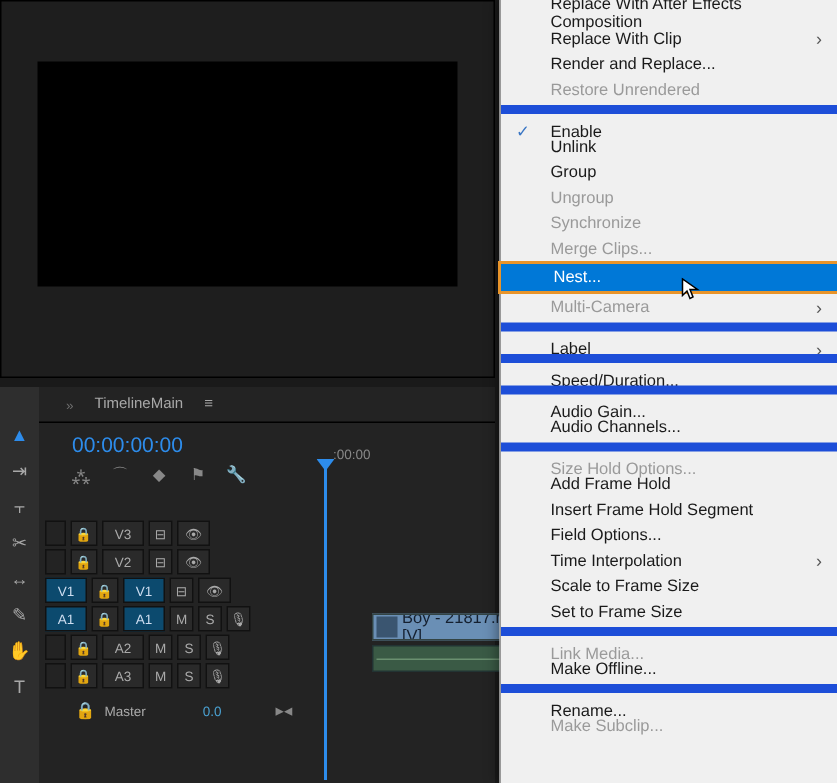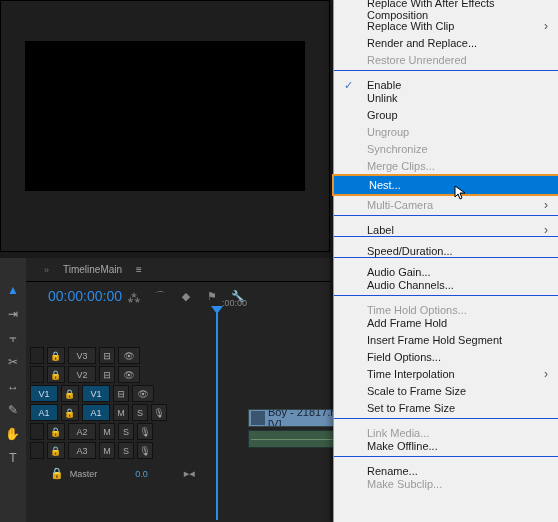--- a/index.html
+++ b/index.html
@@ -7,21 +7,21 @@
 .preview{position:absolute;left:0;top:0;width:330px;height:252px;background:#1e1e1e;border:1px solid #000}
 .preview-inner{background:#000;width:280px;height:150px;margin:40px 24px}
 .timeline-panel{position:absolute;left:0;top:258px;width:330px;height:264px;background:#232323}
 .tl-top{display:flex;align-items:center;height:24px;border-bottom:1px solid #000;padding-left:44px}
 .arrow-icon{color:#6e6e6e;font-size:9px;margin-right:6px}
 .tl-tab{color:#a8a8a8;font-size:10px;padding:4px 8px}
 .tab-burger{color:#a8a8a8;margin-left:6px;font-size:10px}
 .tools{position:absolute;left:0;top:258px;width:26px;height:264px;background:#2e2e2e;display:flex;flex-direction:column;align-items:center;padding-top:24px;gap:8px}
 .tool{width:16px;height:16px;color:#a8a8a8;display:flex;align-items:center;justify-content:center;font-size:12px}
 .tool.active{color:#2d8ceb}
-.tl-head{padding:6px 0 4px 48px;display:flex;flex-direction:row;gap:6px}
+.tl-head{padding:6px 0 4px 48px;display:flex;flex-direction:column;gap:6px}
 .playhead-time{color:#2d8ceb;font-size:14px;font-weight:500}
 .tl-icons{display:flex;gap:14px;color:#888;font-size:11px;align-items:center}
 .tl-icons span{width:12px;height:12px;display:flex;align-items:center;justify-content:center}
 .ruler-area{position:absolute;left:214px;top:298px;width:120px;height:14px}
 .ruler-tick{color:#888;font-size:9px;position:absolute;left:8px;top:0}
 .ruler-line{position:absolute;left:2px;top:12px;height:210px;width:2px;background:#2d8ceb}
 .ruler-head{position:absolute;left:-3px;top:8px;width:12px;height:8px;background:#2d8ceb;clip-path:polygon(0 0,100% 0,50% 100%)}
 .tracks{position:absolute;left:30px;top:346px;width:300px}
 .track{display:flex;align-items:center;height:19px;gap:3px}
 .tcell{height:17px;display:flex;align-items:center;justify-content:center;color:#aaa;font-size:9px;border:1px solid #111}
@@ -35,21 +35,21 @@
 .vclip{position:absolute;left:4px;top:63px;width:112px;height:18px;background:#6a8fb5;border:1px solid #344;display:flex;align-items:center;font-size:9px;color:#152030;padding-left:2px;overflow:hidden}
 .vclip .thumb{width:14px;height:14px;background:#3a5570;margin-right:3px;flex-shrink:0}
 .aclip{position:absolute;left:4px;top:84px;width:112px;height:18px;background:#3a5a45;border:1px solid #233}
 .aclip::after{content:"";position:absolute;left:2px;right:2px;top:50%;height:1px;background:#6a9070}
 .master{display:flex;align-items:center;height:19px;margin-top:4px;gap:6px;padding-left:20px}
 .master-txt{color:#aaa;font-size:9px}
 .master-val{color:#4aa0d0;font-size:9px;margin-left:32px}
 .ctxmenu{position:absolute;right:0;top:0;width:225px;height:522px;background:#f0f0f0;border-left:1px solid #999;box-shadow:-2px 0 8px rgba(0,0,0,.4)}
 .mi{height:17px;display:flex;align-items:center;padding-left:33px;color:#1a1a1a;position:relative}
 .mi.disabled{color:#9a9a9a}
-.mi.sep{border-top:1px solid #1d4ed8;margin-top:2px;padding-top:10px;height:19px}
+.mi.sep{border-top:6px solid #1d4ed8;margin-top:2px;padding-top:10px;height:19px}
 .mi.sub::after{content:"›";position:absolute;right:10px;color:#555;font-size:12px}
 .mi.check::before{content:"✓";position:absolute;left:10px;color:#3a76c4;font-size:11px}
 .mi.highlighted{background:#0078d7;color:#fff;border:2px solid #e8942a;height:22px;margin-left:-2px;margin-right:-2px;padding-left:35px;z-index:2}
 .cursor{position:absolute;left:454px;top:185px;width:14px;height:16px;z-index:10}
 .cursor svg{width:14px;height:16px}
 </style>
 </head>
 <body>
 
 <div class="preview">
@@ -162,21 +162,21 @@
   <div class="mi">Group</div>
   <div class="mi disabled">Ungroup</div>
   <div class="mi disabled">Synchronize</div>
   <div class="mi disabled">Merge Clips...</div>
   <div class="mi highlighted">Nest...</div>
   <div class="mi disabled sub">Multi-Camera</div>
   <div class="mi sep sub">Label</div>
   <div class="mi sep">Speed/Duration...</div>
   <div class="mi sep">Audio Gain...</div>
   <div class="mi">Audio Channels...</div>
-  <div class="mi sep disabled">Time Hold Options...</div>
+  <div class="mi sep disabled">Size Hold Options...</div>
   <div class="mi">Add Frame Hold</div>
   <div class="mi">Insert Frame Hold Segment</div>
   <div class="mi">Field Options...</div>
   <div class="mi sub">Time Interpolation</div>
   <div class="mi">Scale to Frame Size</div>
   <div class="mi">Set to Frame Size</div>
   <div class="mi sep disabled">Link Media...</div>
   <div class="mi">Make Offline...</div>
   <div class="mi sep">Rename...</div>
   <div class="mi disabled">Make Subclip...</div>

